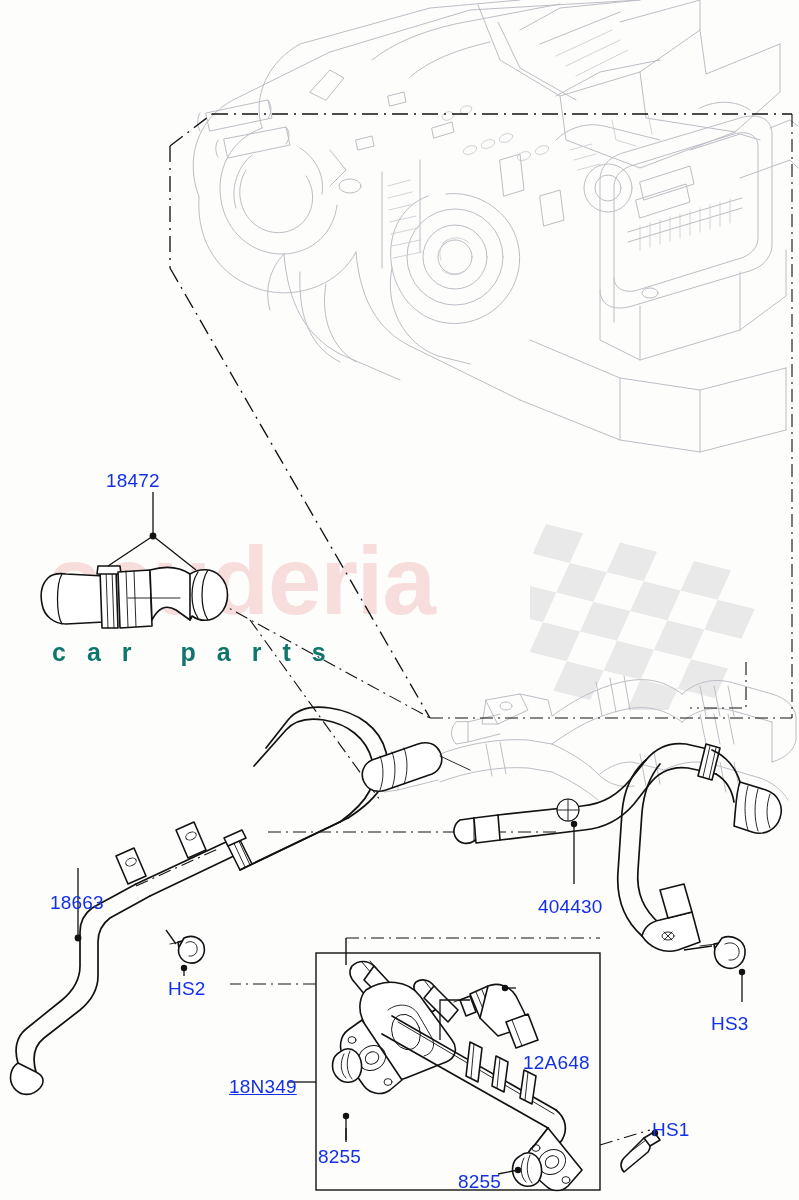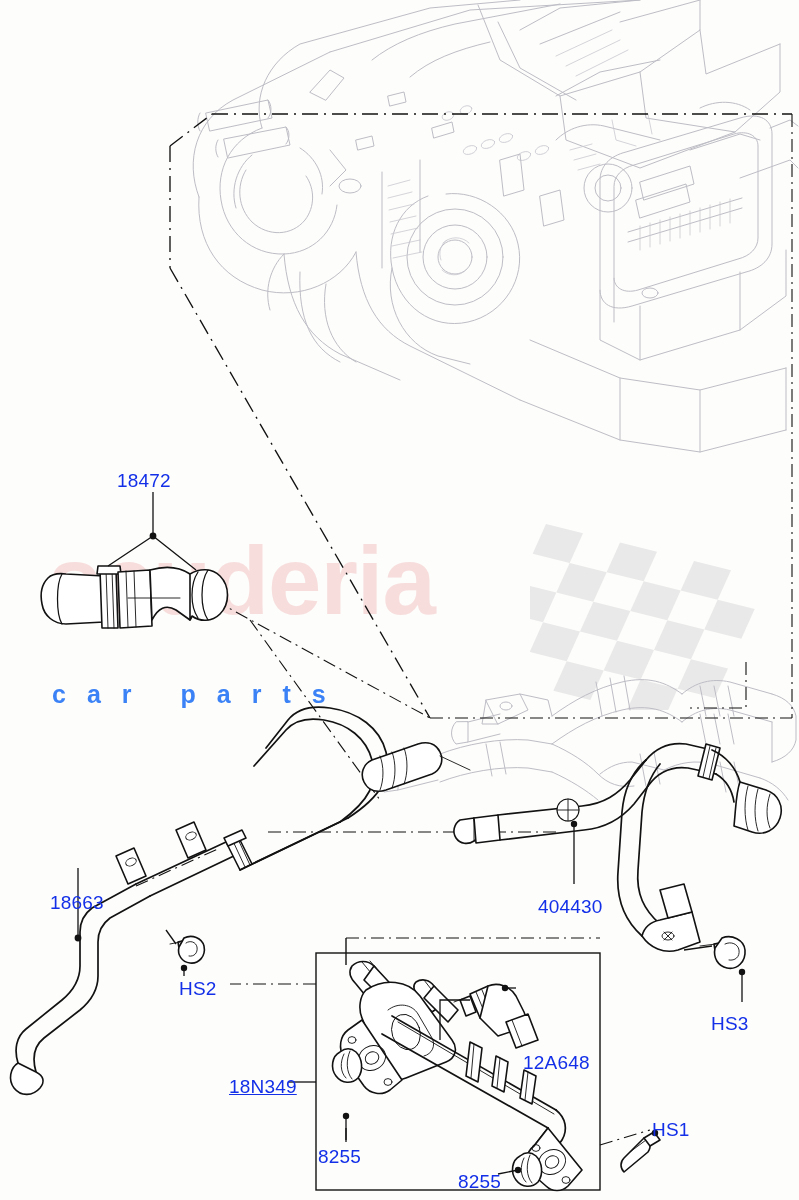--- a/index.html
+++ b/index.html
@@ -43,25 +43,25 @@
     font-size: 96px;
     font-weight: 700;
     color: #f7dedd;
     letter-spacing: -1px;
     line-height: 1;
     user-select: none;
   }
   .wm-sub {
     position: absolute;
     left: 52px;
-    top: 682px;
+    top: 640px;
     font-family: "Liberation Sans", sans-serif;
     font-size: 25px;
     font-weight: 700;
-    color: #3b82f6;
+    color: #0f766e;
     letter-spacing: 21px;
     line-height: 1;
     user-select: none;
   }
 </style>
 </head>
 <body>
 
 <div id="page">
 
@@ -451,23 +451,23 @@
     <g>
       <path class="wf" d="M624,1158 C620,1162 620,1168 624,1172 L648,1152 C652,1146 650,1140 644,1138 Z"></path>
       <path class="blf" d="M630,1152 L646,1140"></path>
       <path class="wf" d="M644,1138 L654,1132 L660,1140 L650,1146 Z"></path>
       <path class="lead" d="M655,1136 L655,1130"></path>
       <circle class="dot" cx="655" cy="1133" r="3.2"></circle>
     </g>
 
   </svg>
 
-  <div class="label" style="left:117px; top:471px;">18472</div>
+  <div class="label" style="left:106px; top:471px;">18472</div>
   <div class="label" style="left:50px;  top:893px;">18663</div>
-  <div class="label" style="left:179px; top:979px;text-align:right;">HS2</div>
+  <div class="label" style="left:168px; top:979px;text-align:right;">HS2</div>
   <div class="label" style="left:538px; top:897px;">404430</div>
   <div class="label" style="left:711px; top:1014px;">HS3</div>
   <div class="label" style="left:523px; top:1053px;">12A648</div>
   <div class="label" style="left:229px; top:1077px;text-decoration:underline;">18N349</div>
   <div class="label" style="left:318px; top:1147px;">8255</div>
   <div class="label" style="left:652px; top:1120px;">HS1</div>
   <div class="label" style="left:458px; top:1172px;">8255</div>
 
 </div>
 

